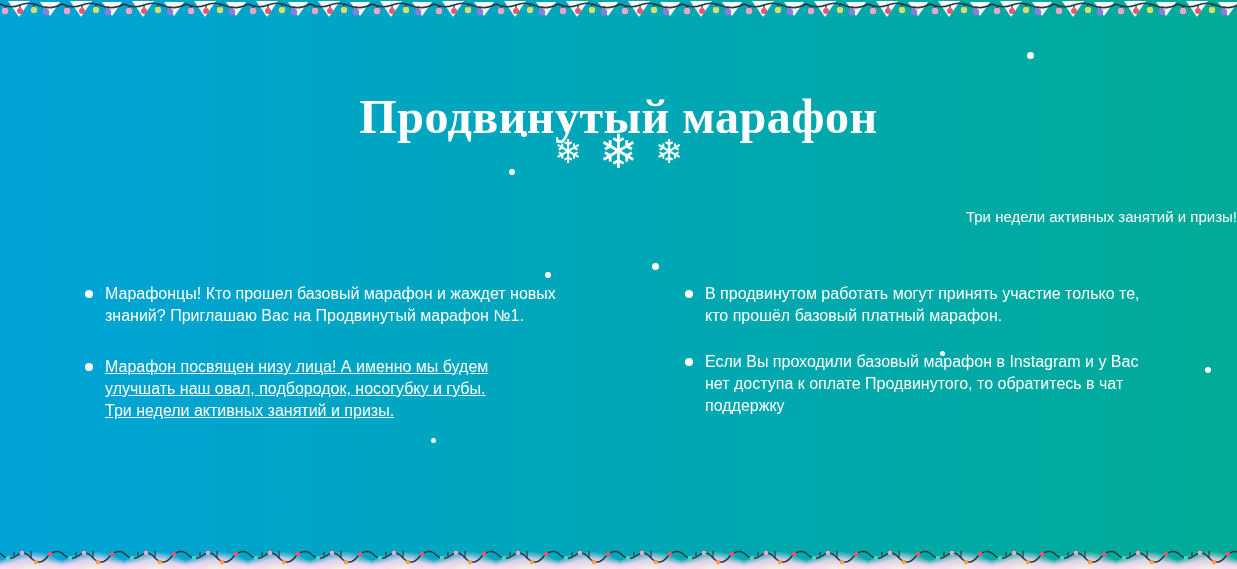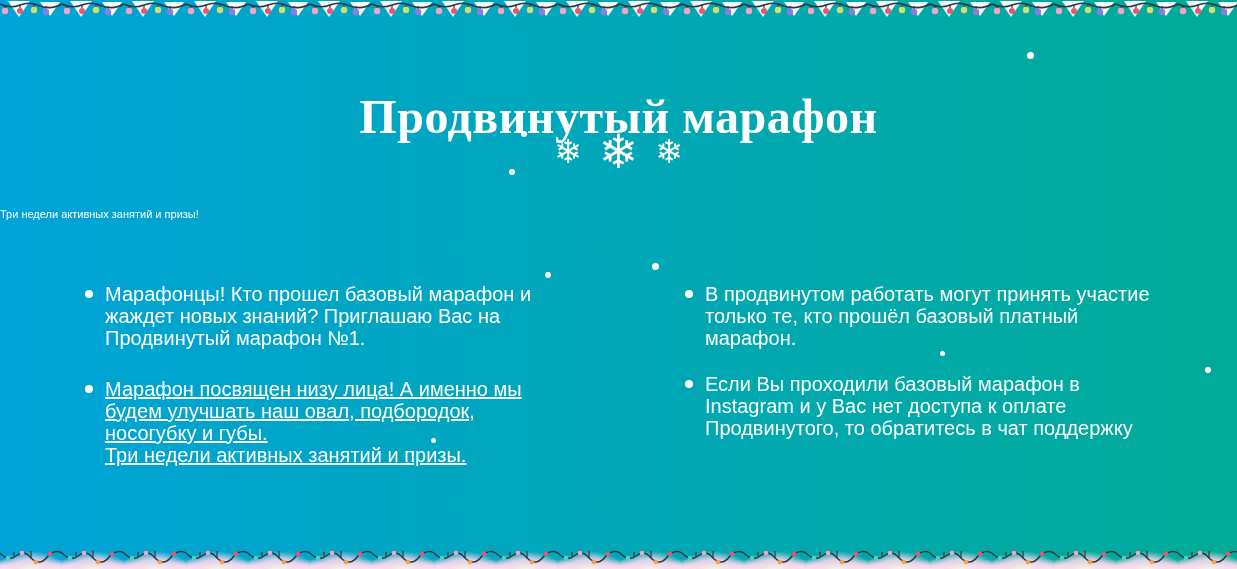--- a/index.html
+++ b/index.html
@@ -24,35 +24,35 @@
   }
   .snowflakes{
     position:absolute;top:124px;left:0;width:100%;height:54px;
     display:flex;justify-content:center;align-items:center;gap:17px;
     font-family:"DejaVu Sans",sans-serif;
   }
   .flake-small{font-size:33px;line-height:1;}
   .flake-large{font-size:47px;line-height:1;}
   .subtitle{
     position:absolute;top:208px;left:0;width:100%;
-    text-align:left;font-size:11px;font-weight:500;
+    text-align:right;font-size:15px;font-weight:500;
   }
   .columns{
     position:absolute;top:283px;left:85px;width:1075px;
     display:flex;gap:125px;
   }
   .col{width:475px;list-style:none;margin:0;padding:0;}
   .bullet-item{display:flex;margin:0 0 24px 0;}
   .bullet-marker{
     flex:0 0 8px;width:8px;height:8px;border-radius:50%;
     background:var(--text-color,#ffffff);
     margin:7px 12px 0 0;
   }
   .bullet-text{
-    font-size:20px;line-height:22px;
+    font-size:16px;line-height:22px;
     white-space:pre-line;
   }
   .snow-dot{
     position:absolute;border-radius:50%;
     background:var(--text-color,#ffffff);
   }
 </style>
 </head>
 <body>
 

